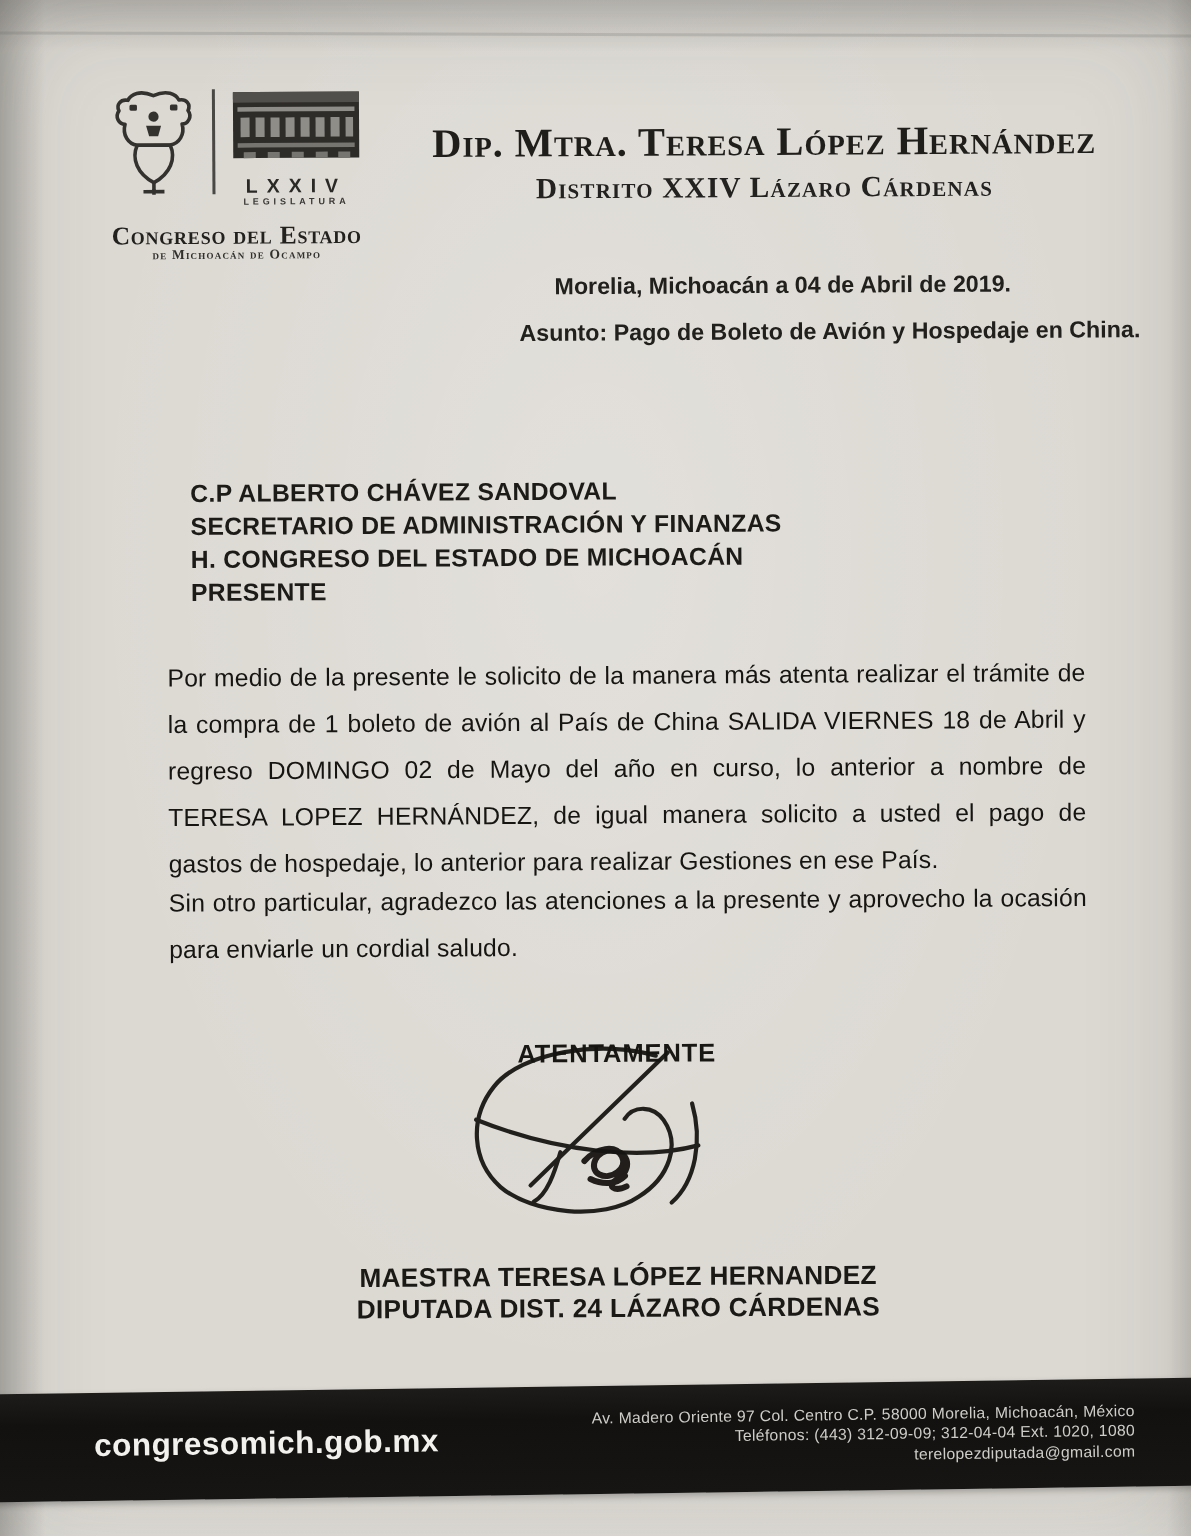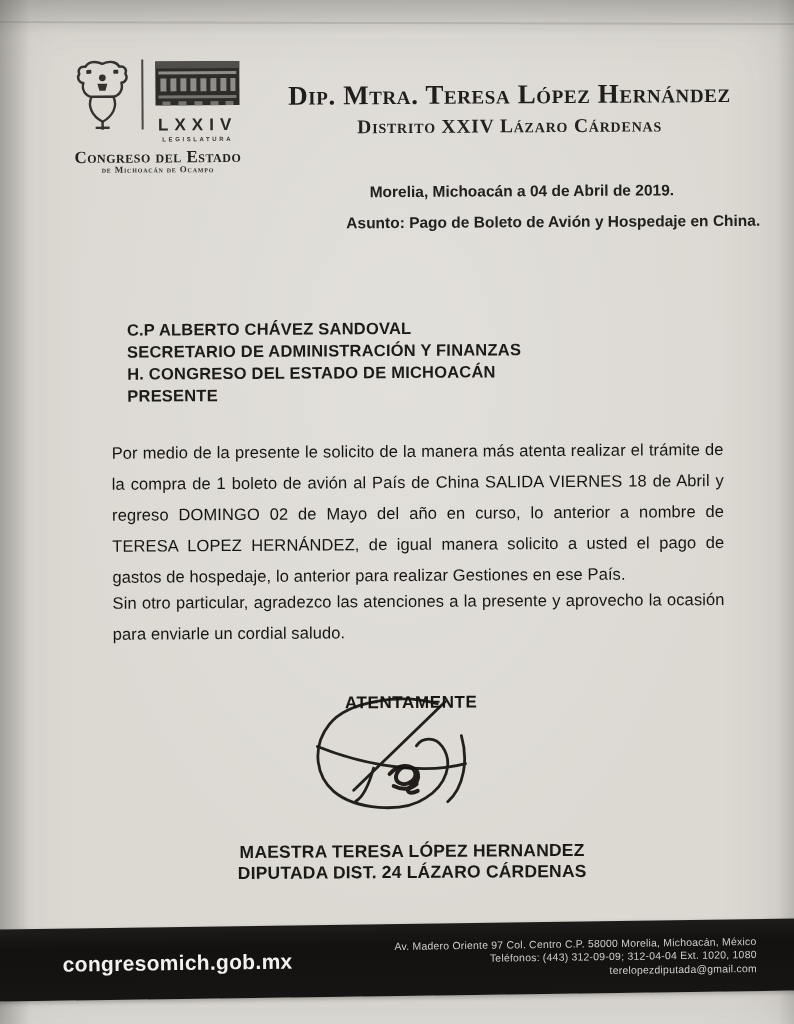--- a/index.html
+++ b/index.html
@@ -28,21 +28,21 @@
   }
   .content{
     position:absolute;inset:0;
     transform:rotate(-.35deg);
     color:#1b1916;
   }
   
   .logo-block{position:absolute;left:62px;top:56px;width:196px;text-align:center;}
   .logo-row{display:flex;align-items:flex-start;justify-content:center;gap:10px;height:84px;}
   .logo-divider{width:2px;height:70px;background:#4a4845;margin-top:2px;}
-  .lxxiv{font-family:"Liberation Sans",sans-serif;font-weight:bold;font-size:17px;letter-spacing:6px;color:#2b2926;margin-top:2px;}
+  .lxxiv{font-family:"Liberation Sans",sans-serif;font-weight:bold;font-size:13px;letter-spacing:6px;color:#2b2926;margin-top:2px;}
   .legis-cap{font-size:6px;letter-spacing:2.6px;font-weight:bold;color:#3a3835;margin-top:1px;}
   .org-name{
     font-family:"Liberation Serif",serif;font-variant:small-caps;font-weight:bold;
     font-size:17px;letter-spacing:.5px;color:#23211e;margin-top:8px;line-height:15px;
   }
   .org-subname{
     font-family:"Liberation Serif",serif;font-variant:small-caps;font-weight:bold;
     font-size:9px;letter-spacing:.8px;color:#32302d;line-height:10px;
   }
   .title-block{position:absolute;left:268px;top:80px;width:488px;text-align:center;}

